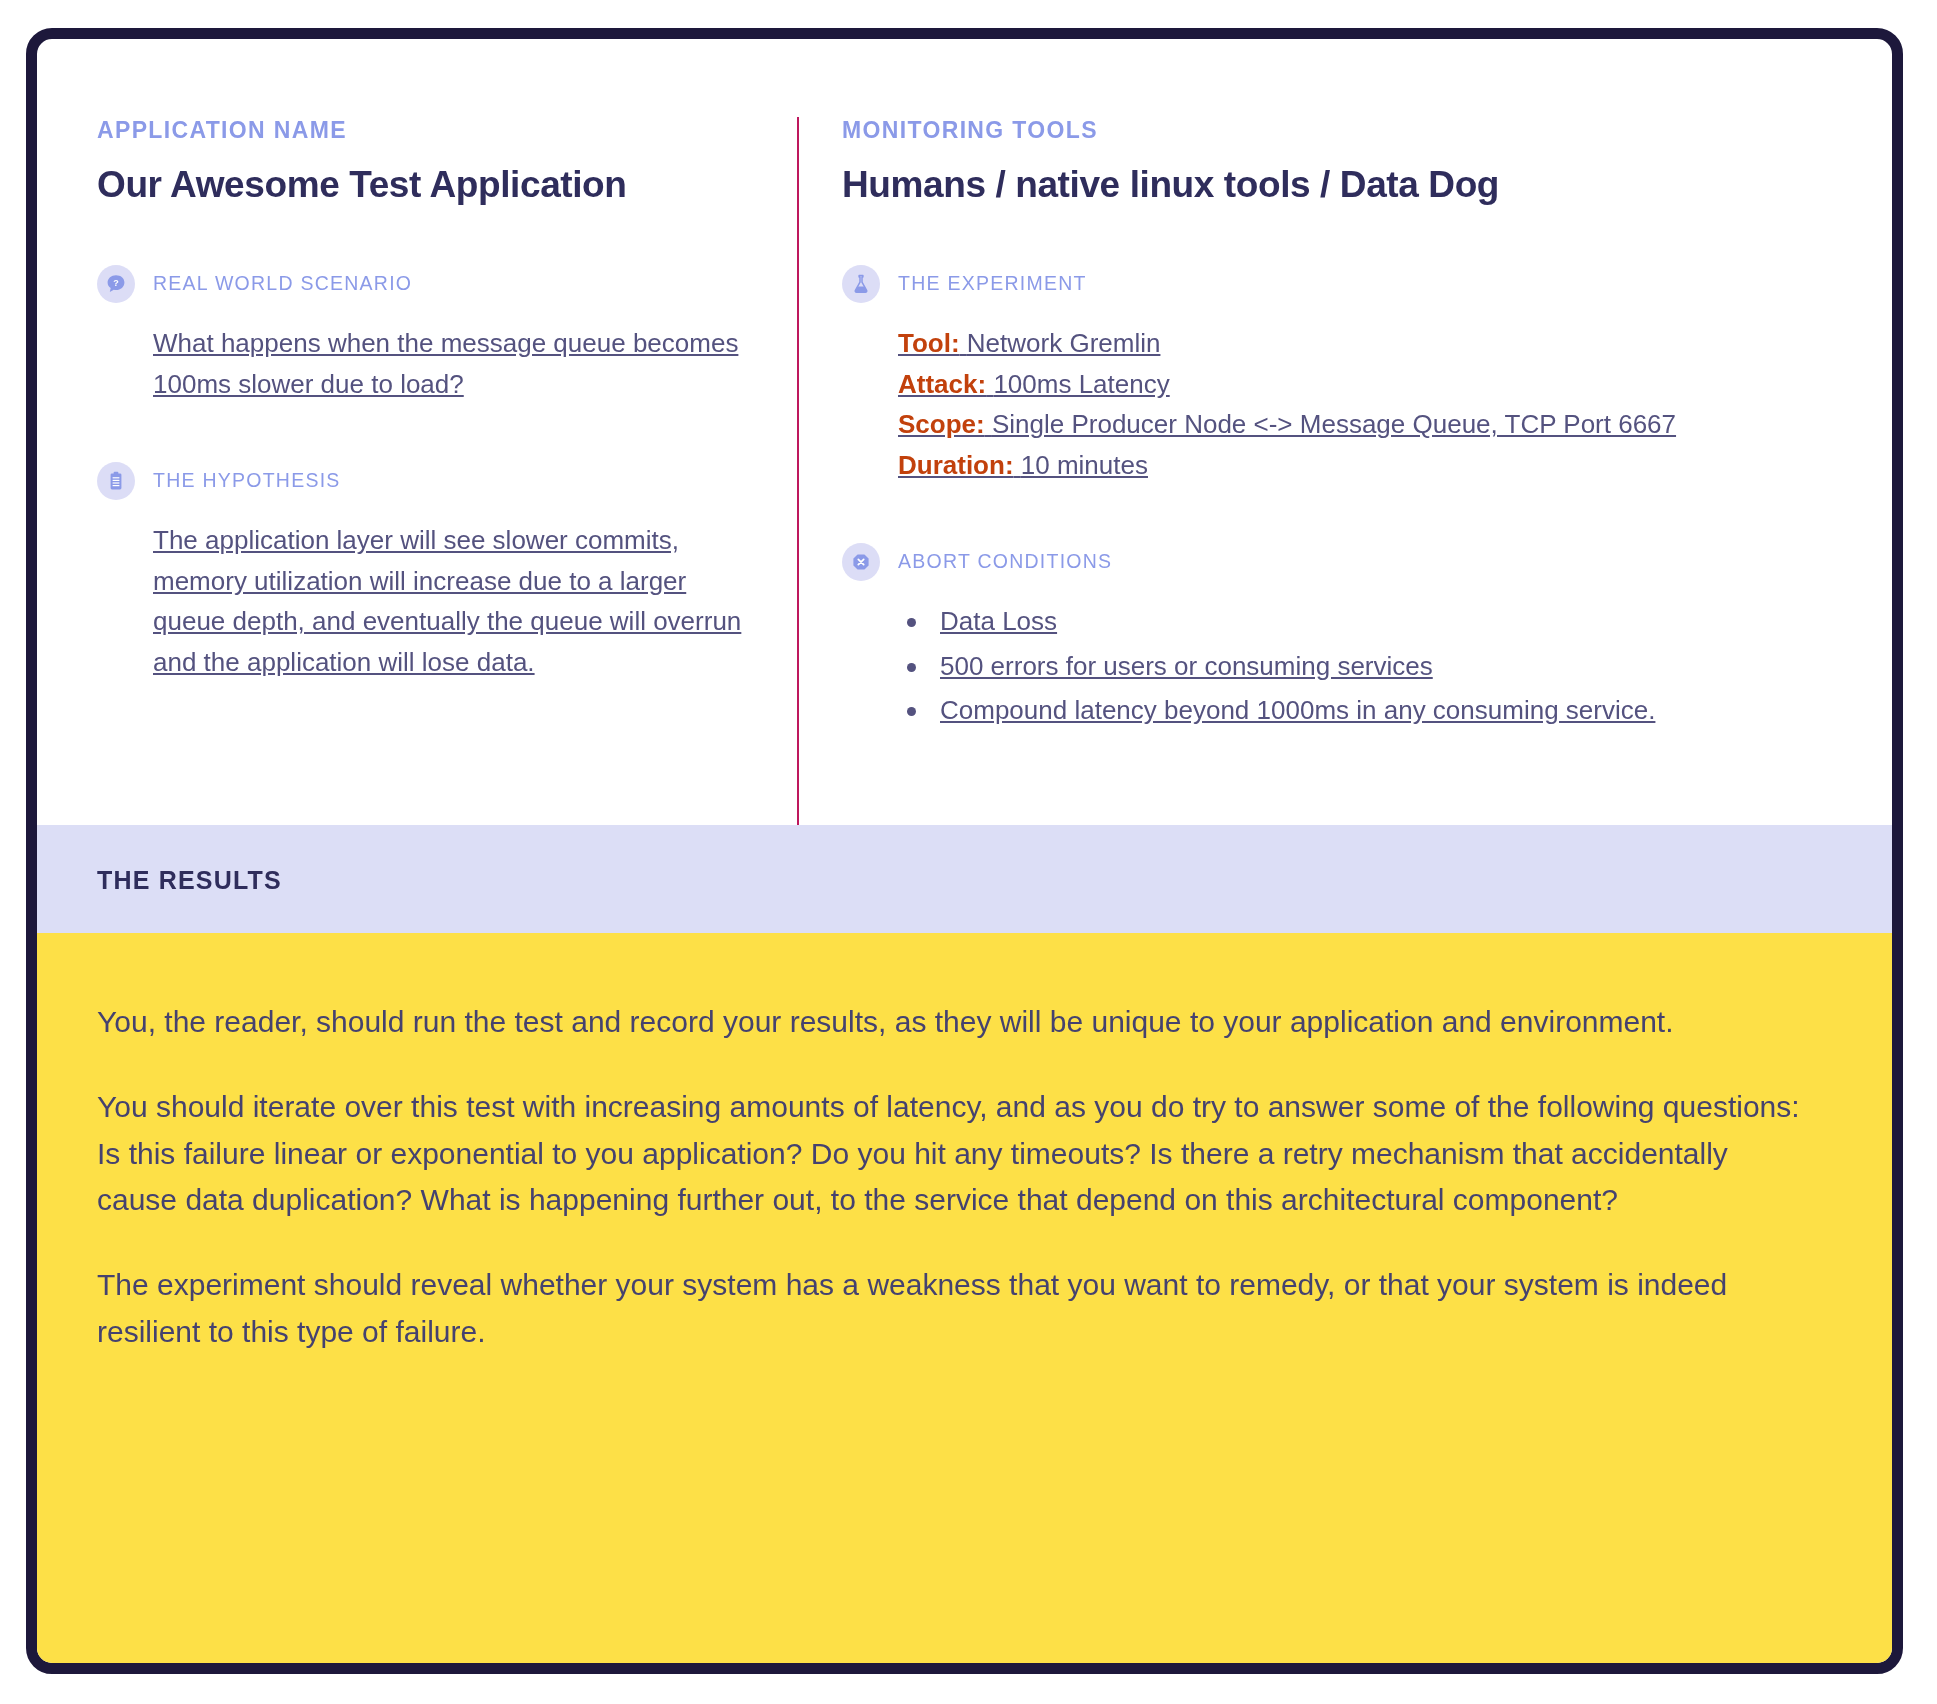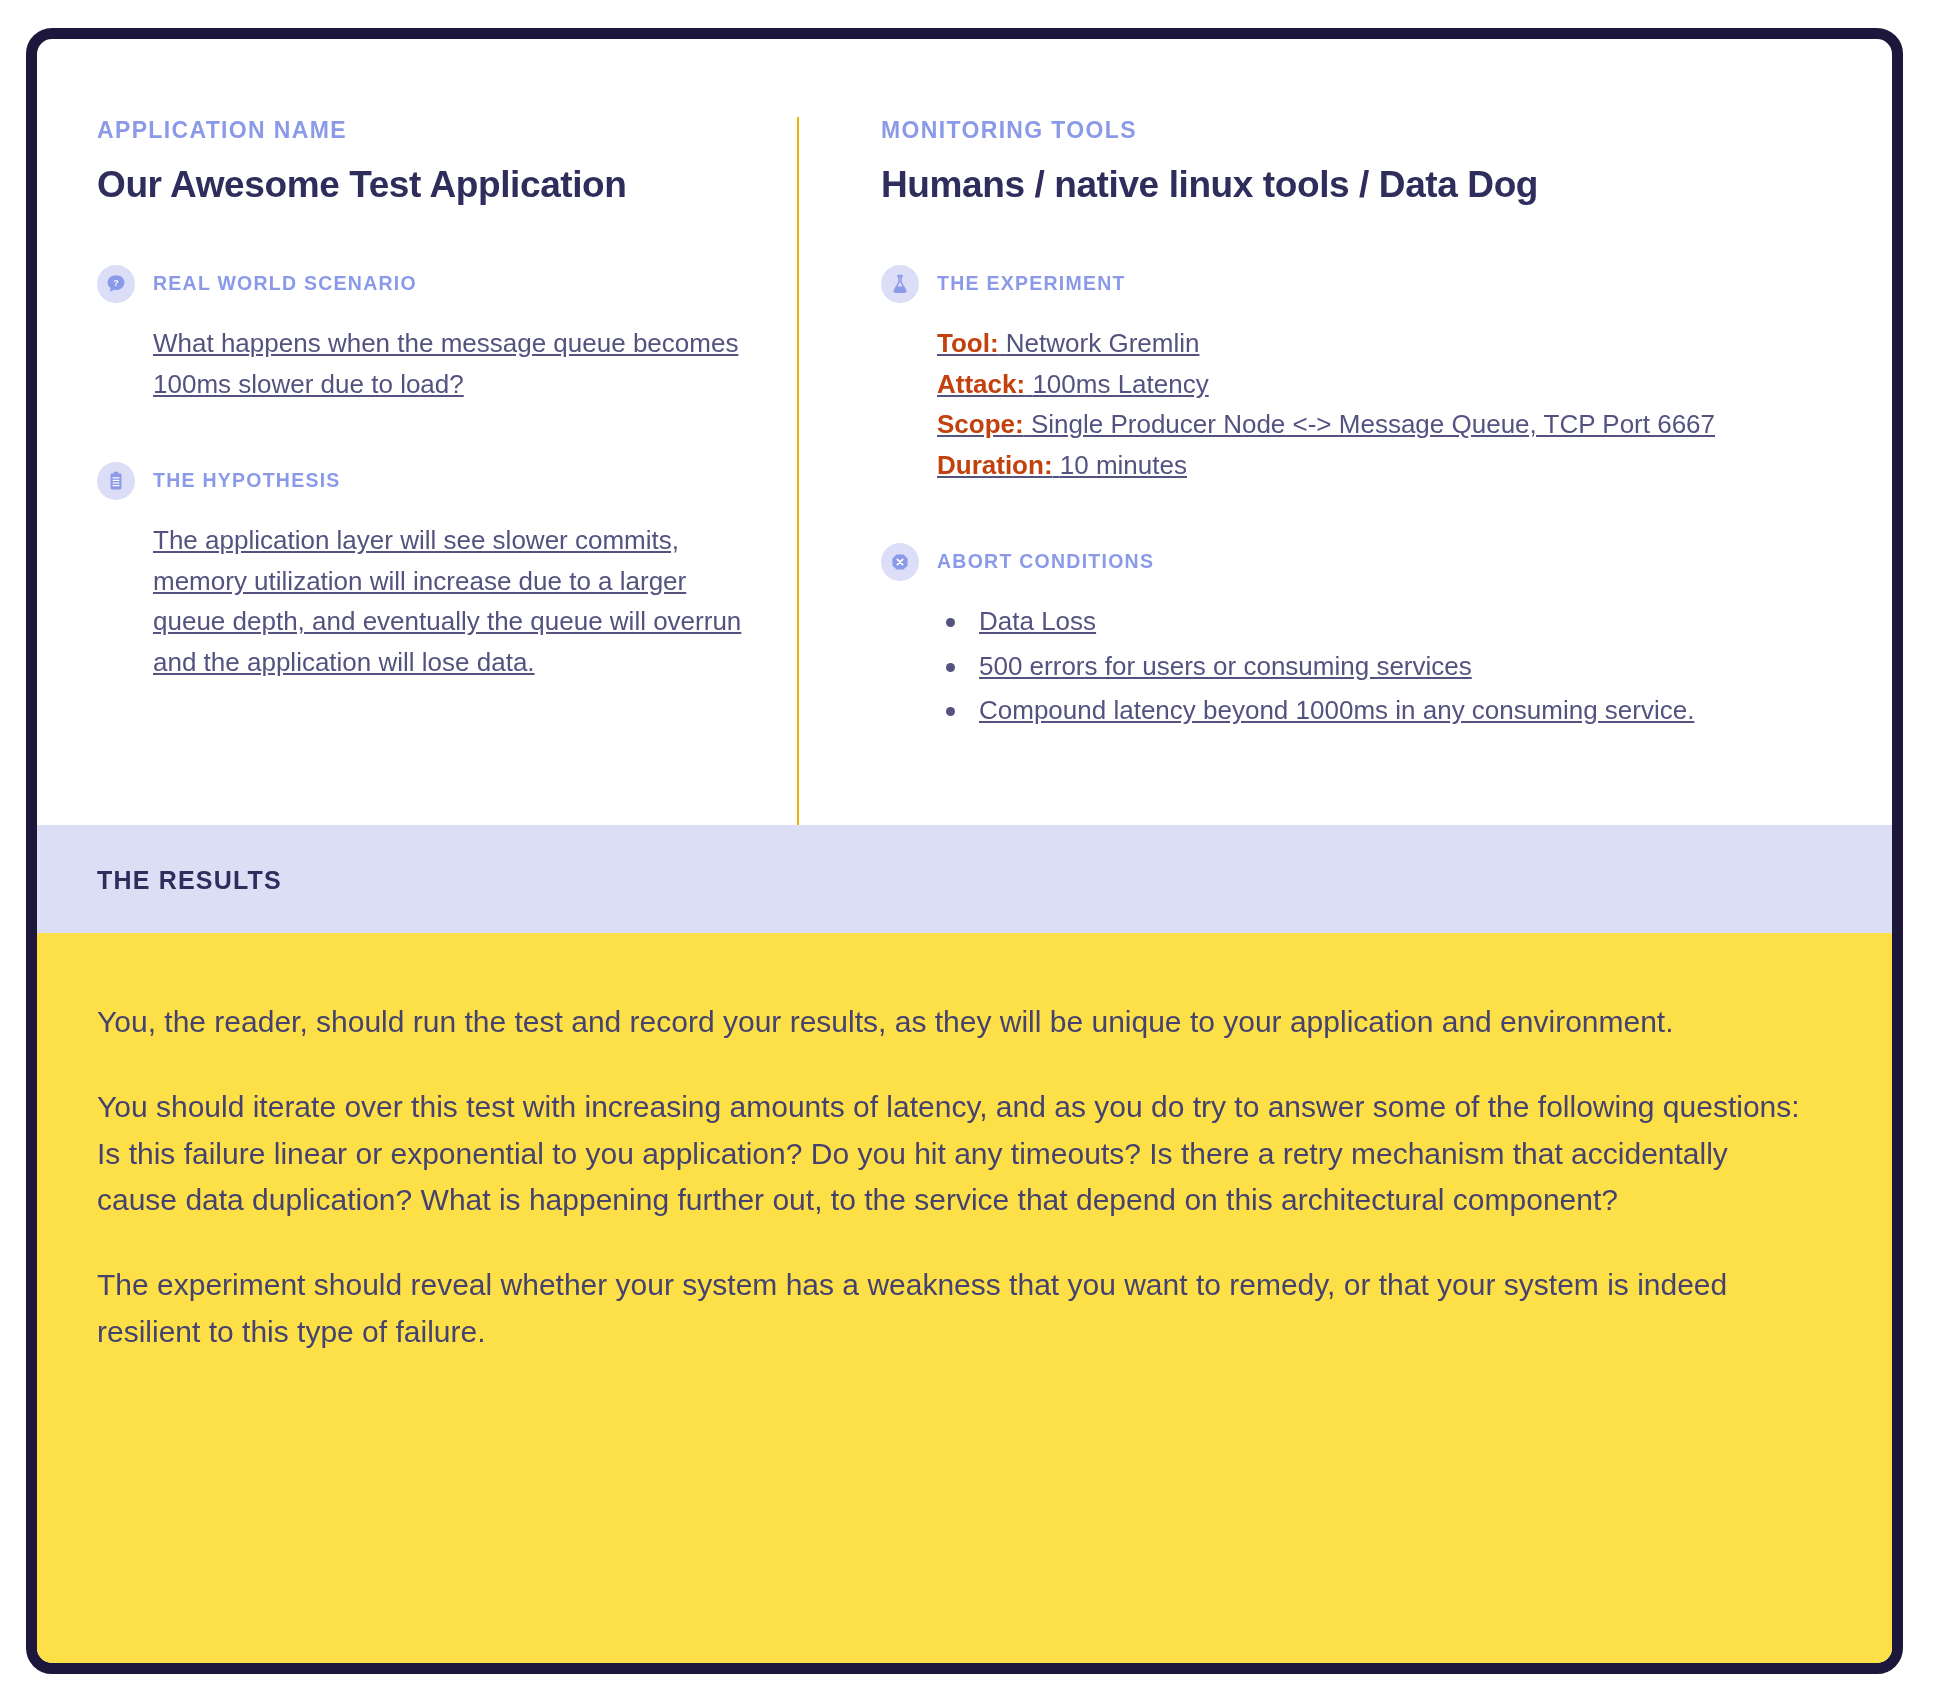--- a/index.html
+++ b/index.html
@@ -47,22 +47,22 @@
 
   .col {
     box-sizing: border-box;
   }
   .col-left {
     width: 700px;
     padding-right: 54px;
   }
   .col-right {
     flex: 1;
-    padding-left: 82px;
-    border-left: 2px solid #eab308;
+    padding-left: 43px;
+    border-left: 2px solid #be185d;
   }
 
   .eyebrow {
     font-size: 23px;
     font-weight: bold;
     letter-spacing: 1.35px;
     color: #8b9ae8;
     text-transform: uppercase;
     margin: 0 0 18px 0;
     line-height: 1.2;
@@ -93,21 +93,21 @@
     border-radius: 50%;
     background: #dcddf6;
     display: flex;
     align-items: center;
     justify-content: center;
   }
   .icon-badge svg { display: block; }
 
   .block-title {
     font-size: 19.5px;
-    font-weight: bold;
+    font-weight: normal;
     letter-spacing: 1.25px;
     color: #8b9ae8;
     text-transform: uppercase;
     line-height: 1.2;
   }
 
   .block-body {
     margin-top: 20px;
     padding-left: 56px;
     font-size: 26px;

